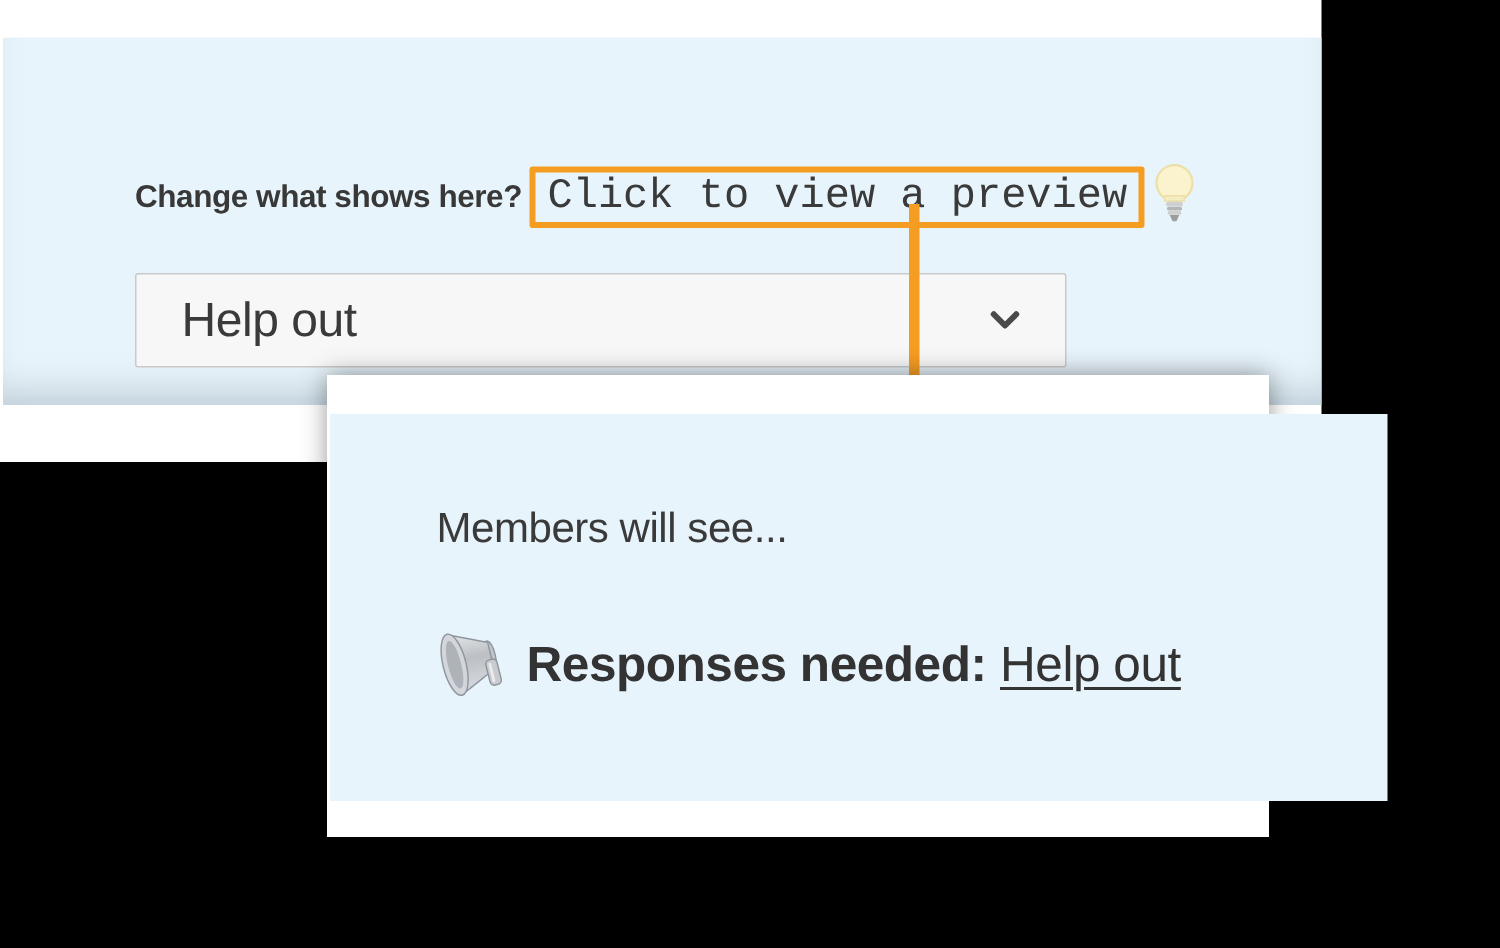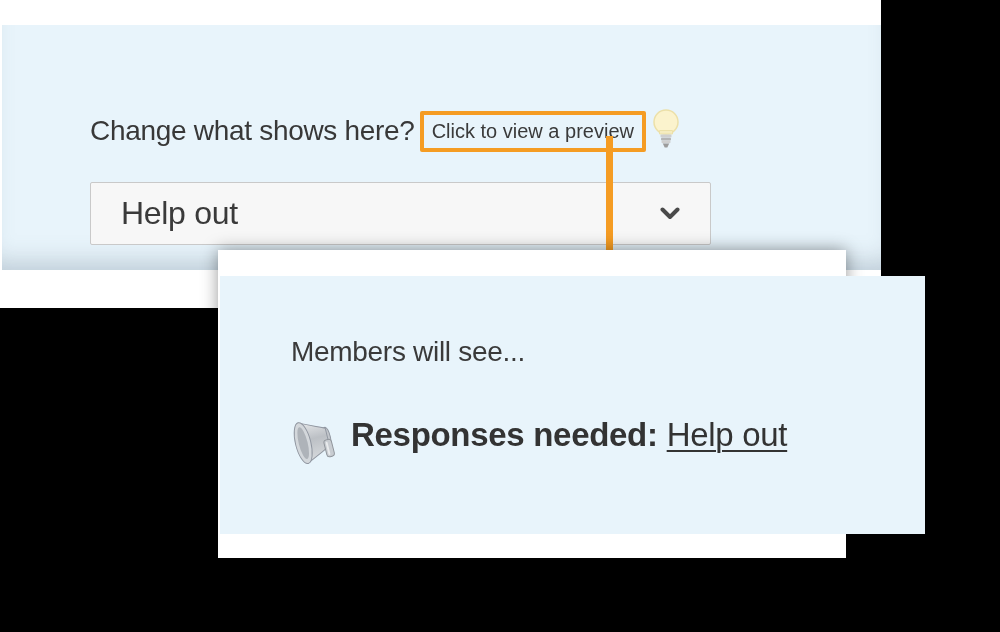--- a/index.html
+++ b/index.html
@@ -23,32 +23,33 @@
     width: 879px; height: 245px;
     background: #e8f4fb;
     box-shadow: inset 0 -22px 24px -14px rgba(110,130,145,0.35);
   }
   .heading-row {
     position: absolute; left: 88px; top: 82px;
     display: flex; align-items: center;
     white-space: nowrap;
   }
   .heading-bold {
-    font-size: 28px; font-weight: normal; color: #383838;
+    font-size: 21px; font-weight: bold; color: #383838;
     letter-spacing: -0.3px;
   }
   .preview-link {
     display: inline-block;
     margin-left: 5px;
     border: 4px solid #f59c23;
     border-radius: 2px;
     padding: 1px 8px;
-    font-size: 20px; line-height: 31px;
+    font-size: 28px; line-height: 31px;
     color: #3a3a3a;
     cursor: pointer;
+    font-family: Liberation Mono, monospace;
   }
   .bulb { margin-left: 7px; position: relative; top: 2px; }
   
   .dropdown {
     position: absolute; left: 88px; top: 157px;
     width: 621px; height: 63px;
     background: #f7f7f7;
     border: 1px solid #c9c9c9;
     border-radius: 2px;
     display: flex; align-items: center;
@@ -86,21 +87,21 @@
     width: 705px; height: 258px;
     background: #e8f4fb;
   }
   .members-intro {
     position: absolute; left: 73px; top: 86px;
     font-size: 28px; color: #3a3a3a;
     letter-spacing: -0.3px;
   }
   .announcement-row {
     position: absolute; left: 76px; top: 166px; height: 54px;
-    display: flex; 
+    display: flex; align-items: center;
     white-space: nowrap;
   }
   .megaphone { transform: rotate(-14deg); margin-right: 9px; }
   .announcement-prefix {
     font-size: 33px; font-weight: bold; color: #333333;
     letter-spacing: -0.3px;
   }
   .announcement-link {
     margin-left: 9px;
     font-size: 33px; color: #333333;

